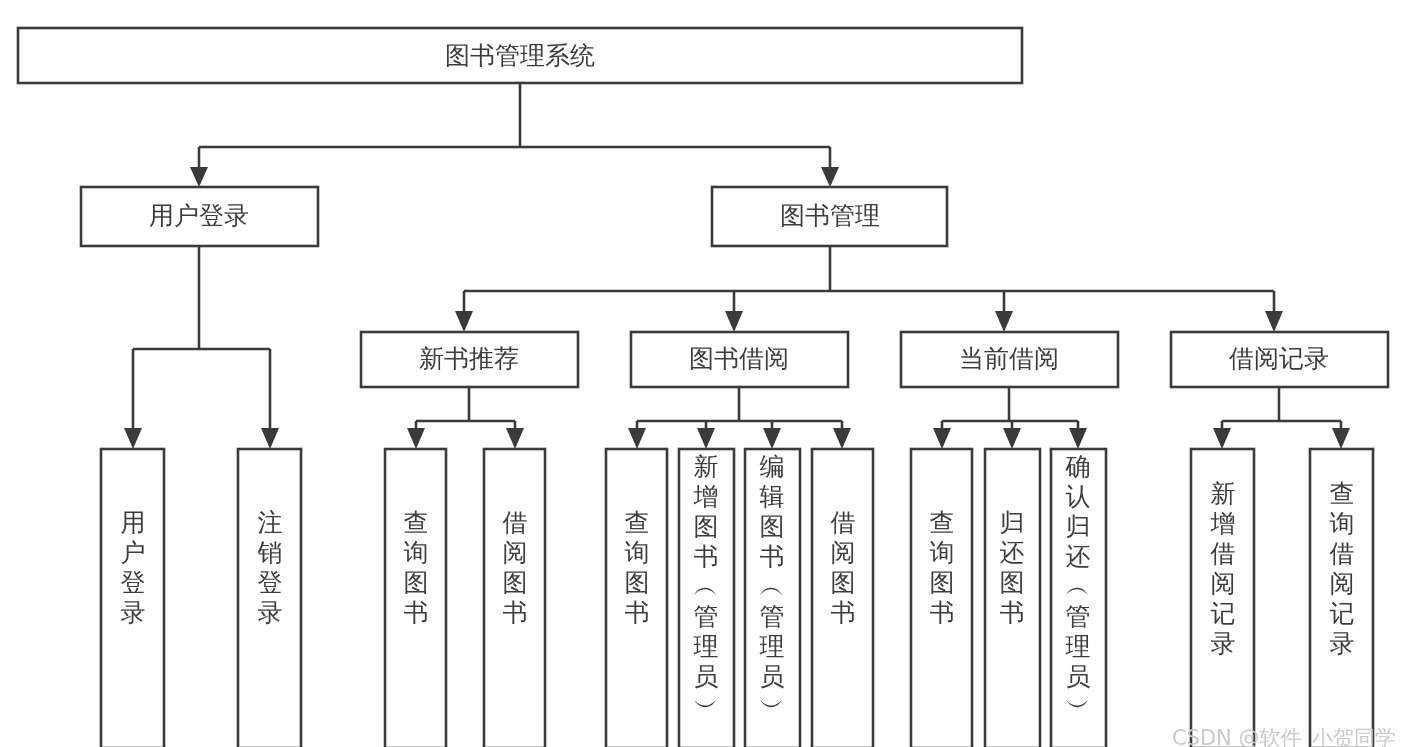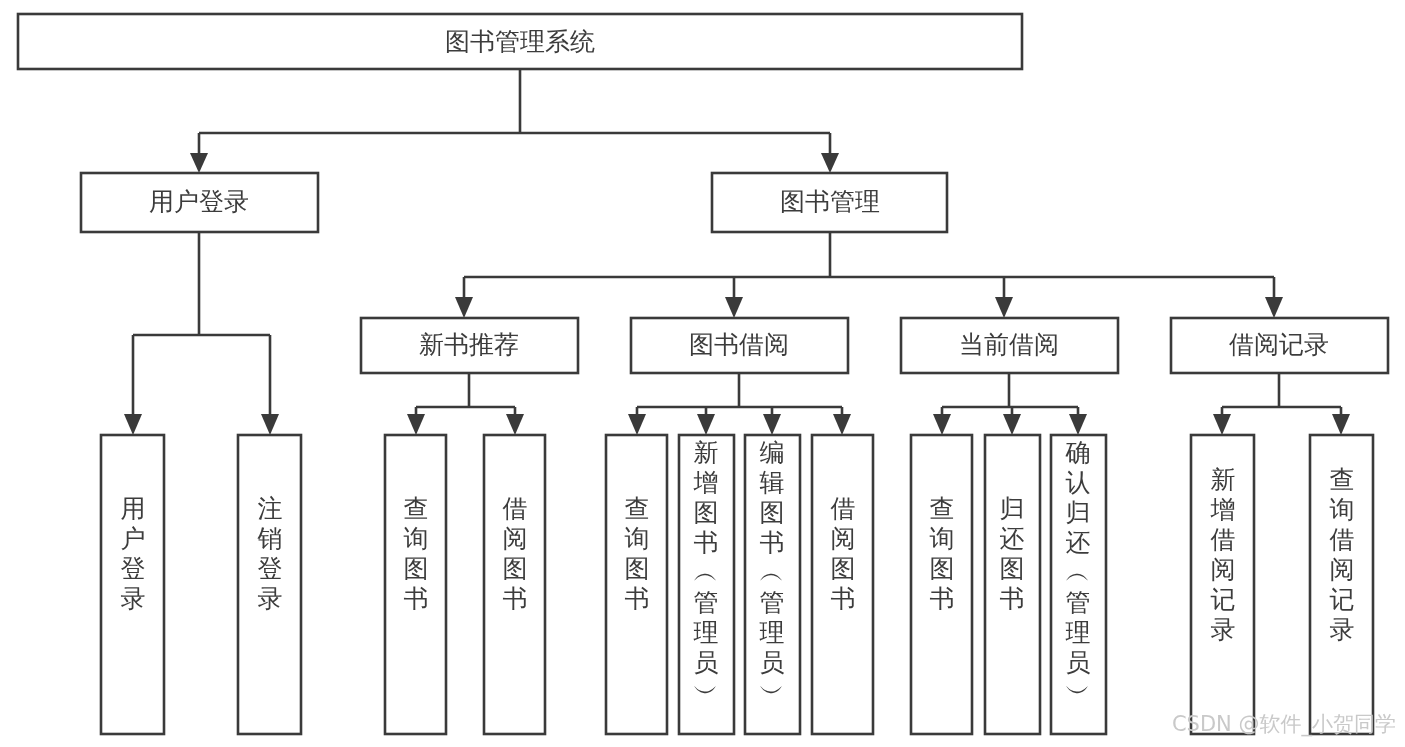--- a/index.html
+++ b/index.html
@@ -10,21 +10,21 @@
   body {
     width: 1405px;
     height: 747px;
     font-family: "DejaVu Sans", "Liberation Sans", sans-serif;
     overflow: hidden;
     position: relative;
   }
   #diagram-root {
     position: absolute;
     left: 0;
-    top: 0;
+    top: 14px;
     width: 1405px;
     height: 586px;
   }
   svg.flow {
     display: block;
     width: 1405px;
     height: 747px;
   }
   .node-rect {
     fill: #ffffff;

